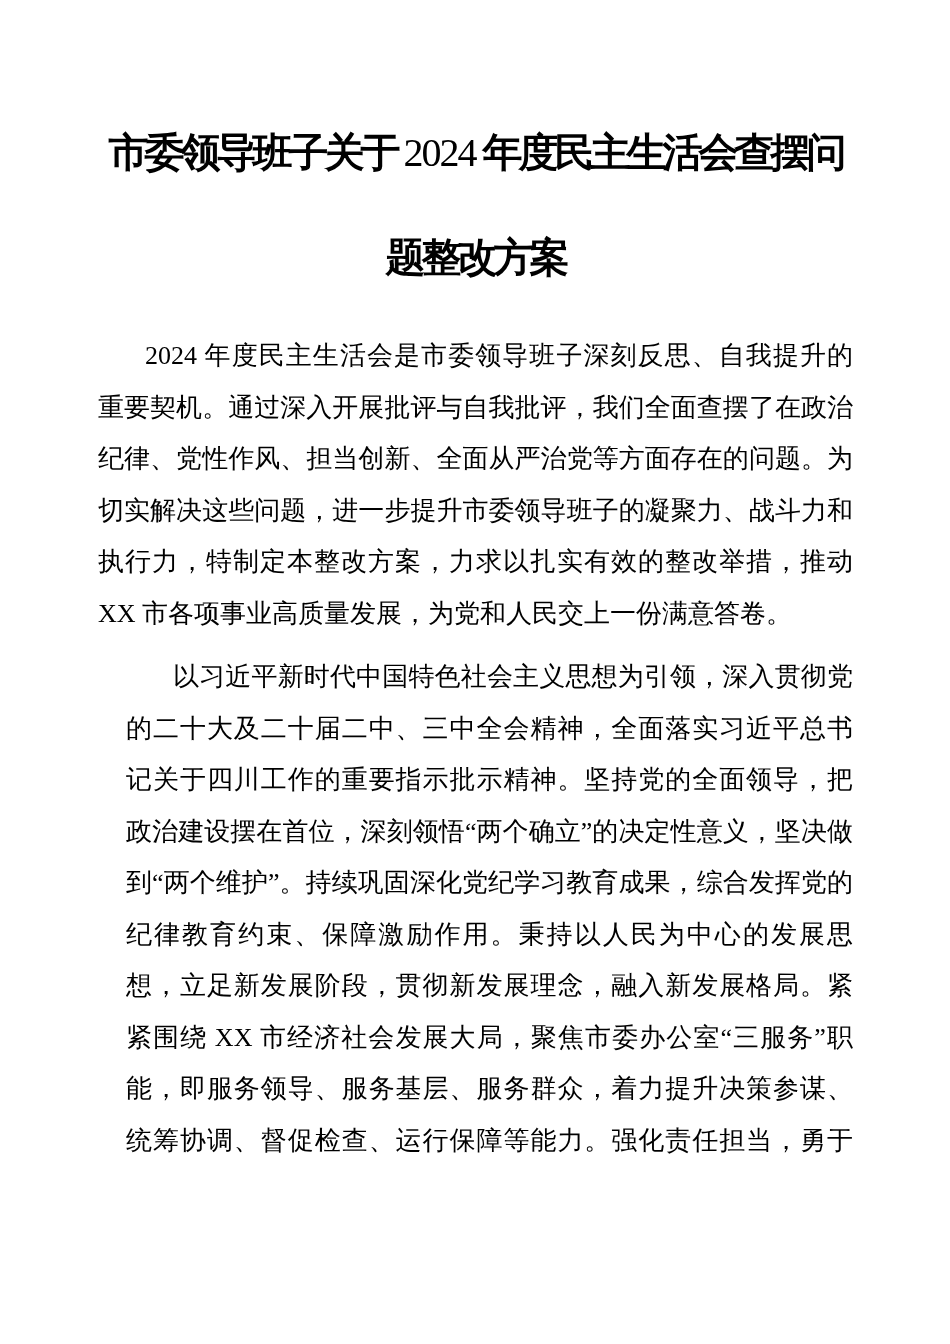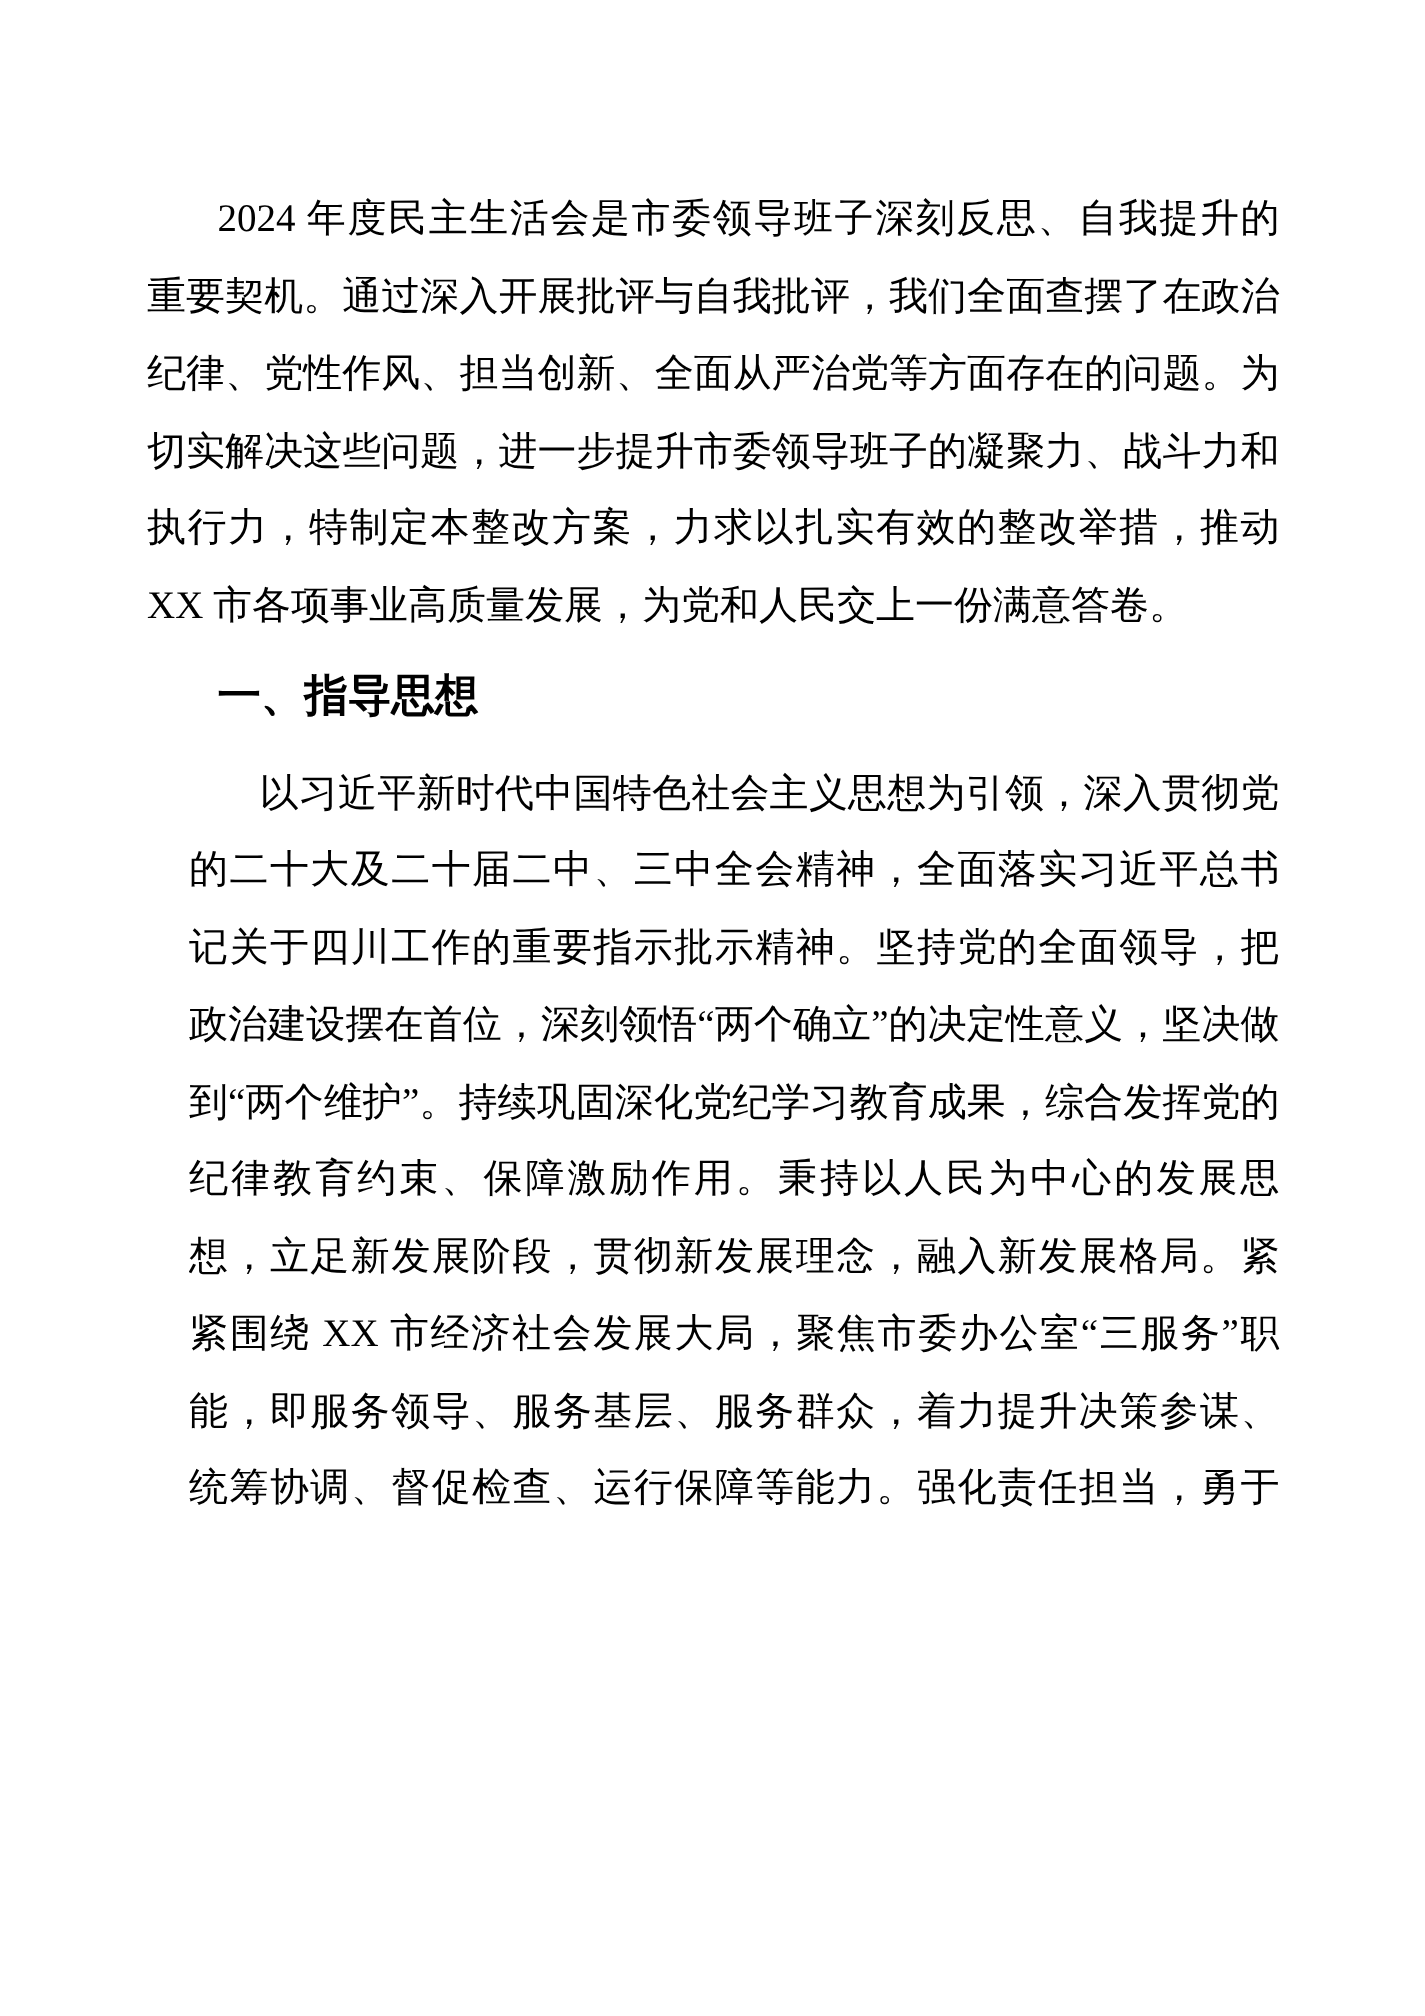--- a/index.html
+++ b/index.html
@@ -71,21 +71,24 @@
       text-indent: 47px;
       color: #000000;
     }
   </style>
 </head>
 <body>
 
 <div class="page">
   <div class="content">
 
+    <h1 class="doc-title">
+      <span class="title-line"><span>市委领导班子关于</span><span class="title-year">2024</span><span>年度民主生活会查摆问</span></span>
+      <span class="title-line">题整改方案</span>
+    </h1>
 
     <p class="body-para para-intro">2024 年度民主生活会是市委领导班子深刻反思、自我提升的重要契机。通过深入开展批评与自我批评，我们全面查摆了在政治纪律、党性作风、担当创新、全面从严治党等方面存在的问题。为切实解决这些问题，进一步提升市委领导班子的凝聚力、战斗力和执行力，特制定本整改方案，力求以扎实有效的整改举措，推动 XX 市各项事业高质量发展，为党和人民交上一份满意答卷。</p>
 
-    <h2 class="section-heading">一、指导思想</h2>
 
     <p class="body-para para-guiding">以习近平新时代中国特色社会主义思想为引领，深入贯彻党的二十大及二十届二中、三中全会精神，全面落实习近平总书记关于四川工作的重要指示批示精神。坚持党的全面领导，把政治建设摆在首位，深刻领悟“两个确立”的决定性意义，坚决做到“两个维护”。持续巩固深化党纪学习教育成果，综合发挥党的纪律教育约束、保障激励作用。秉持以人民为中心的发展思想，立足新发展阶段，贯彻新发展理念，融入新发展格局。紧紧围绕 XX 市经济社会发展大局，聚焦市委办公室“三服务”职能，即服务领导、服务基层、服务群众，着力提升决策参谋、统筹协调、督促检查、运行保障等能力。强化责任担当，勇于改革创新，以严的基调、实的举</p>
 
   </div>
 </div>
 
 </body></html>

